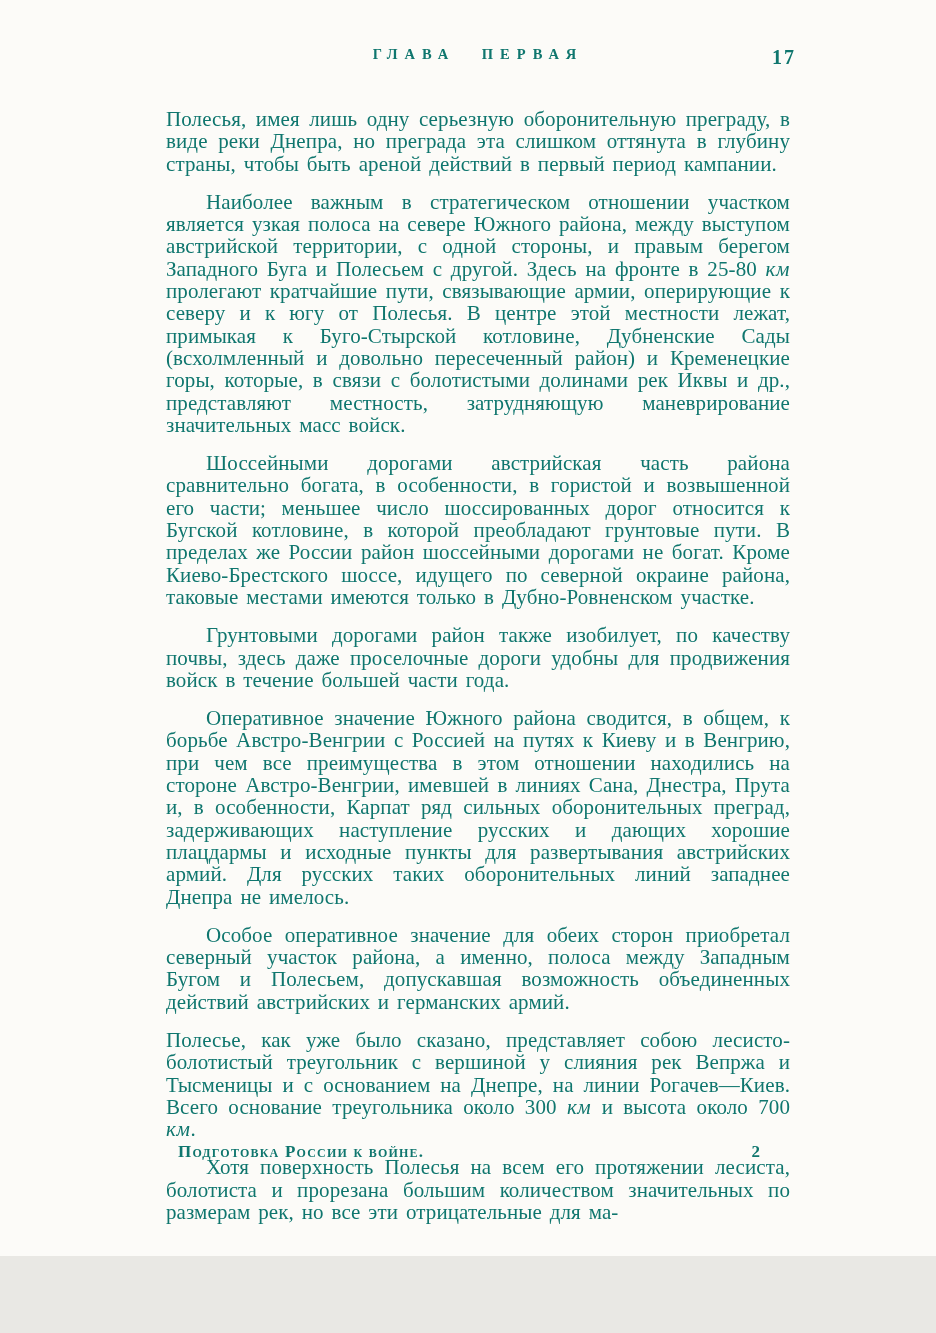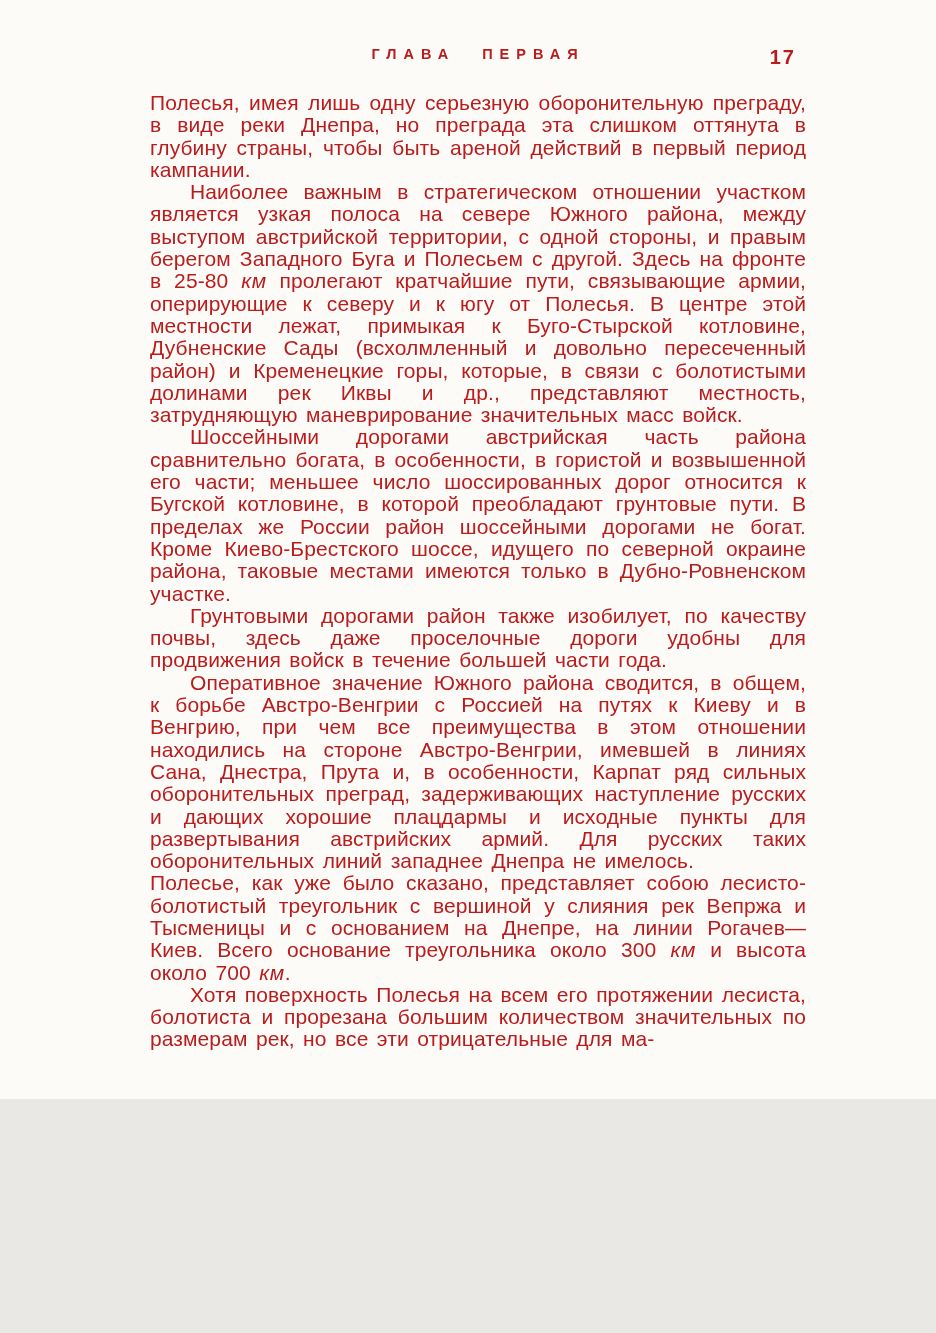--- a/index.html
+++ b/index.html
@@ -1,21 +1,21 @@
 <!DOCTYPE html>
 <html><head>
 <meta charset="utf-8">
 <style>
   html,body{margin:0;padding:0;background:#e9e8e4;}
   .page{
     position:relative;
-    width:936px;height:1099px;
+    width:936px;height:1256px;
     background:#fcfbf8;
-    color:#b91c1c;
-    font-family:Liberation Sans, sans-serif;
+    color:#0f766e;
+    font-family:Liberation Serif, serif;
     overflow:hidden;
   }
   
   .header{position:absolute;left:150px;top:44px;width:656px;height:24px;}
   .chapter-title{
     position:absolute;left:0;right:0;top:2px;
     text-align:center;
     font-size:14.5px;font-weight:bold;
     letter-spacing:7px;word-spacing:16px;
     white-space:nowrap;
@@ -25,21 +25,21 @@
     font-size:20px;font-weight:bold;letter-spacing:2px;
   }
   
   .text-block{
     position:absolute;left:150px;top:92px;width:656px;
     font-size:21px;line-height:22.3px;
     text-align:justify;
     word-spacing:2.5px;
     letter-spacing:0.1px;
   }
-  .text-block p{margin:0;padding:0;}
+  .text-block p{margin:16px;padding:0;}
   .text-block p.indent{text-indent:40px;}
   .text-block i{font-style:italic;letter-spacing:0.6px;}
   
   .margin-note-box{
     float:left;width:130px;height:45px;
     text-indent:0;
   }
   .margin-note{
     display:block;
     padding:3px 0 0 27px;
@@ -71,20 +71,21 @@
     <div class="page-number">17</div>
   </div>
 
   <div class="text-block">
 
   <p class=""><span>Полесья, имея лишь одну серьезную оборонительную преграду, в виде реки Днепра, но преграда эта слишком оттянута в глубину страны, чтобы быть ареной действий в первый период кампании.</span></p>
       <p class="indent"><span>Наиболее важным в стратегическом отношении участком является узкая полоса на севере Южного района, между выступом австрийской территории, с одной стороны, и правым берегом Западного Буга и Полесьем с другой. Здесь на фронте в 25-80 </span><i>км</i><span> пролегают кратчайшие пути, связывающие армии, оперирующие к северу и к югу от Полесья. В центре этой местности лежат, примыкая к Буго-Стырской котловине, Дубненские Сады (всхолмленный и довольно пересеченный район) и Кременецкие горы, которые, в связи с болотистыми долинами рек Иквы и др., представляют местность, затрудняющую маневрирование значительных масс войск.</span></p>
       <p class="indent"><span>Шоссейными дорогами австрийская часть района сравнительно богата, в особенности, в гористой и возвышенной его части; меньшее число шоссированных дорог относится к Бугской котловине, в которой преобладают грунтовые пути. В пределах же России район шоссейными дорогами не богат. Кроме Киево-Брестского шоссе, идущего по северной окраине района, таковые местами имеются только в Дубно-Ровненском участке.</span></p>
       <p class="indent"><span>Грунтовыми дорогами район также изобилует, по качеству почвы, здесь даже проселочные дороги удобны для продвижения войск в течение большей части года.</span></p>
       <p class="indent"><span>Оперативное значение Южного района сводится, в общем, к борьбе Австро-Венгрии с Россией на путях к Киеву и в Венгрию, при чем все преимущества в этом отношении находились на стороне Австро-Венгрии, имевшей в линиях Сана, Днестра, Прута и, в особенности, Карпат ряд сильных оборонительных преград, задерживающих наступление русских и дающих хорошие плацдармы и исходные пункты для развертывания австрийских армий. Для русских таких оборонительных линий западнее Днепра не имелось.</span></p>
+      <p class="indent"><span>Особое оперативное значение для обеих сторон приобретал северный участок района, а именно, полоса между Западным Бугом и Полесьем, допускавшая возможность объединенных действий австрийских и германских армий.</span></p>
       <p class=""><span>Полесье, как уже было сказано, представляет собою лесисто-болотистый треугольник с вершиной у слияния рек Вепржа и Тысменицы и с основанием на Днепре, на линии Рогачев—Киев. Всего основание треугольника около 300 </span><i>км</i><span> и высота около 700 </span><i>км</i><span>.</span></p>
       <p class="indent"><span>Хотя поверхность Полесья на всем его протяжении лесиста, болотиста и прорезана большим количеством значительных по размерам рек, но все эти отрицательные для ма-</span></p>
     </div>
 
   <div class="footer">
     <div class="running-title">Подготовка России к войне.</div>
     <div class="sheet-number">2</div>
   </div>
 
 </div>

